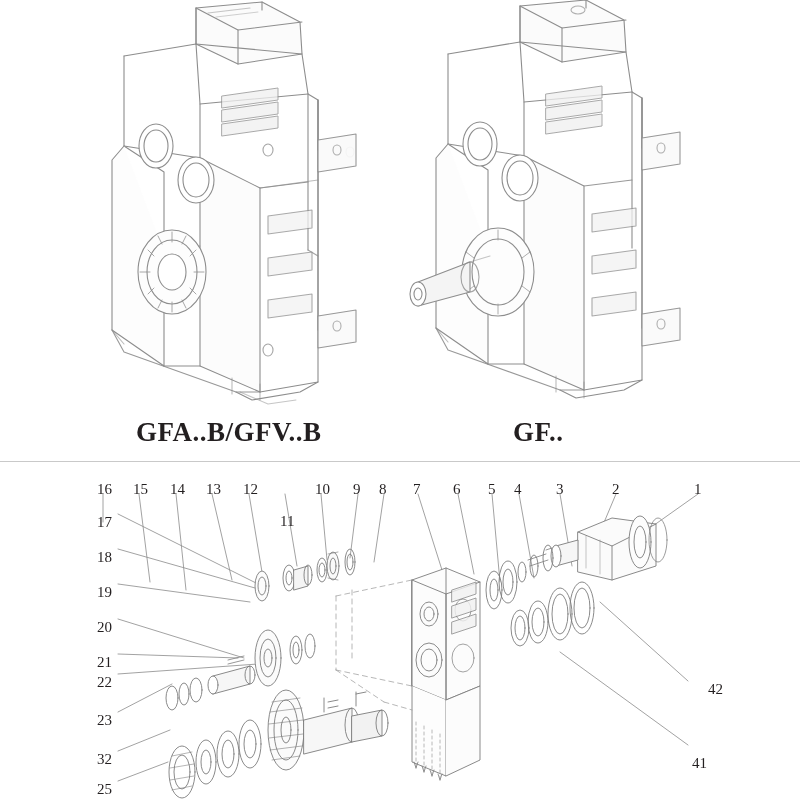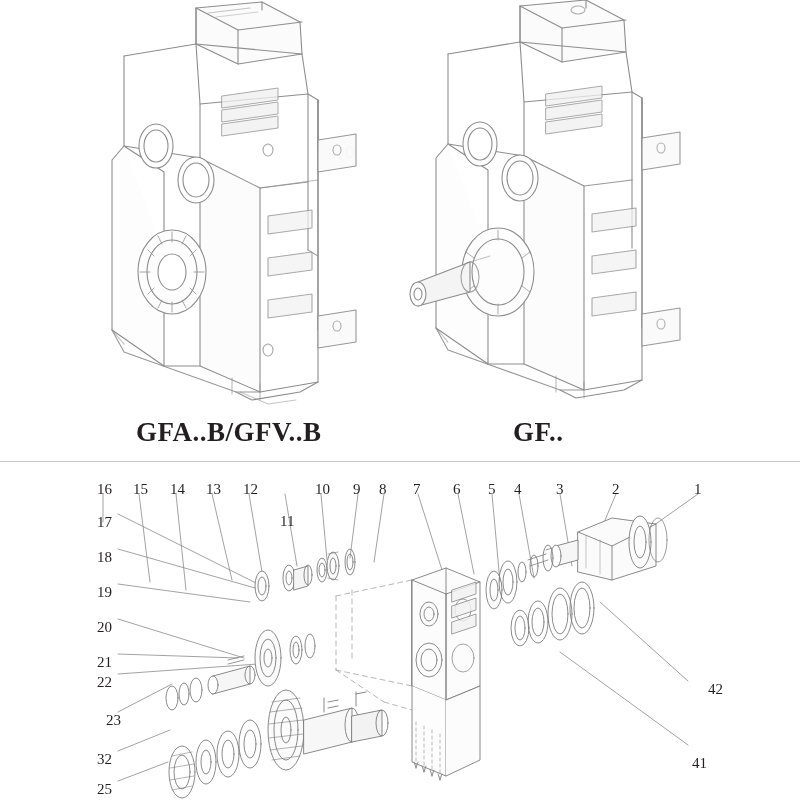--- a/index.html
+++ b/index.html
@@ -475,21 +475,21 @@
     <div class="callout" style="left:556px; top:19px;">3</div>
     <div class="callout" style="left:612px; top:19px;">2</div>
     <div class="callout" style="left:694px; top:19px;">1</div>
 
     <div class="callout" style="left:97px; top:52px;">17</div>
     <div class="callout" style="left:97px; top:87px;">18</div>
     <div class="callout" style="left:97px; top:122px;">19</div>
     <div class="callout" style="left:97px; top:157px;">20</div>
     <div class="callout" style="left:97px; top:192px;">21</div>
     <div class="callout" style="left:97px; top:212px;">22</div>
-    <div class="callout" style="left:106px; top:250px;">23</div>
+    <div class="callout" style="left:97px; top:250px;">23</div>
     <div class="callout" style="left:97px; top:289px;">32</div>
     <div class="callout" style="left:97px; top:319px;">25</div>
 
     <div class="callout" style="left:692px; top:219px;margin-left:16px;">42</div>
     <div class="callout" style="left:692px; top:293px;">41</div>
   </div>
 
 </div>
 
 </body></html>

